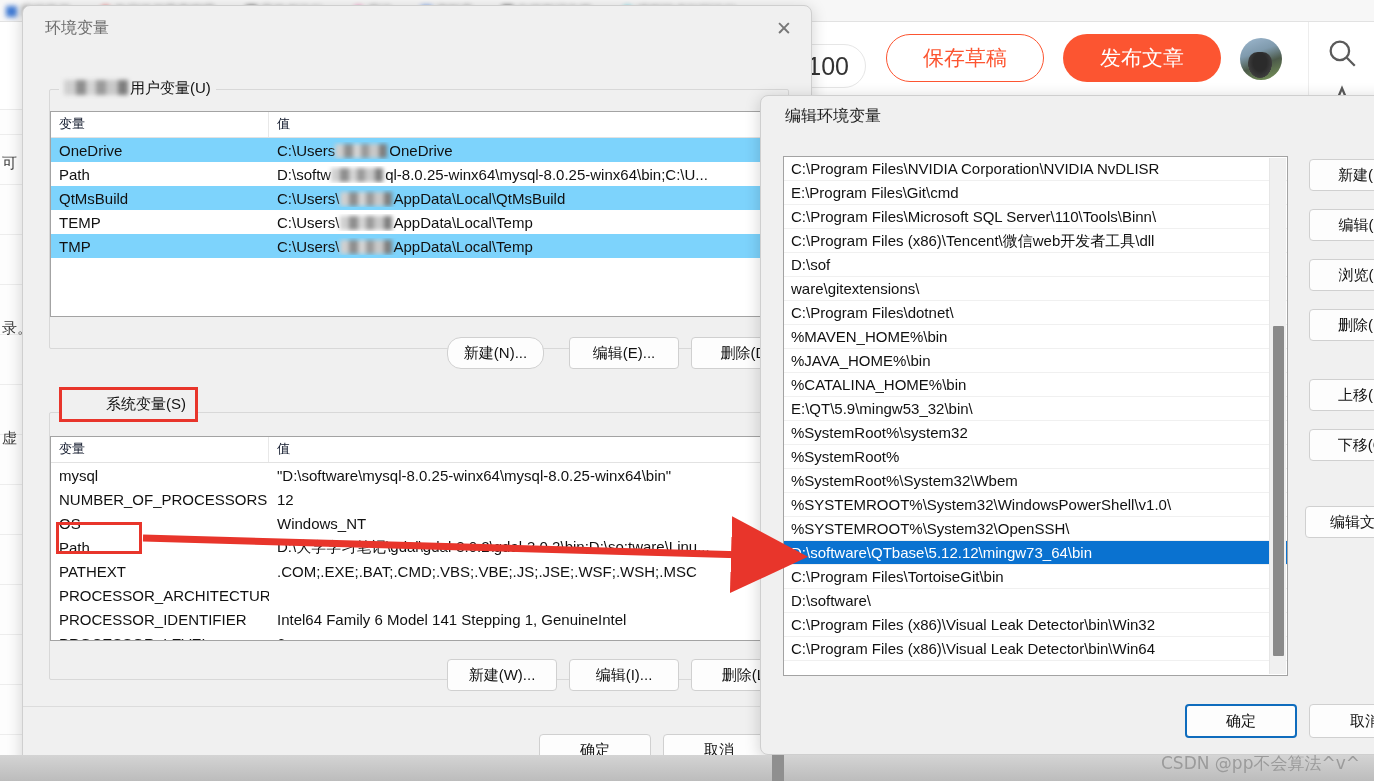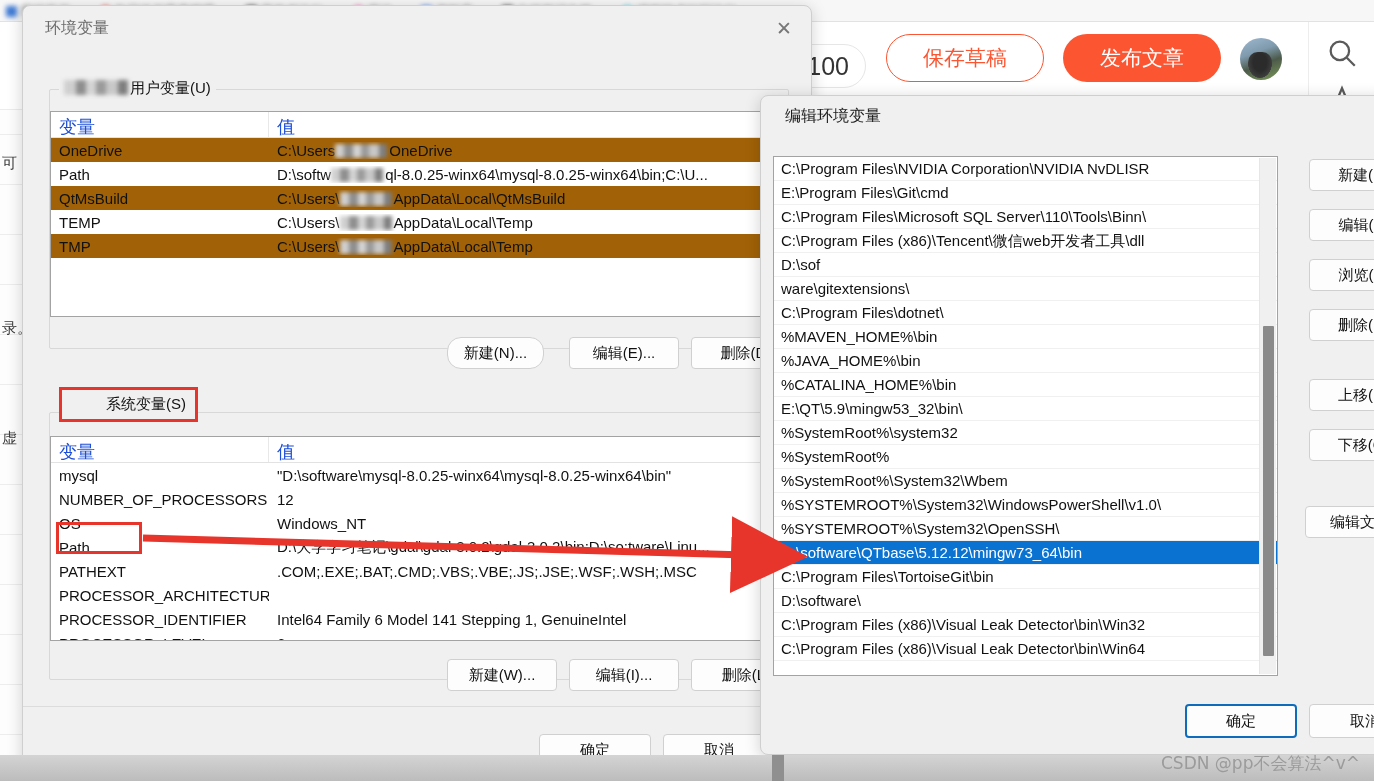--- a/index.html
+++ b/index.html
@@ -157,32 +157,32 @@
     border: 1px solid #a3a3a3;
     overflow: hidden;
   }
   .lv-head {
     display: flex;
     height: 26px;
     border-bottom: 1px solid #e2e2e2;
     background: #fff;
   }
   .lv-head div {
-    font-size: 18px; color: #1d4ed8;
+    font-size: 13px; color: #0f172a;
     padding: 3px 0 0 8px;
     border-right: 1px solid #e8e8e8;
     overflow: hidden; white-space: nowrap;
   }
   .lv-row {
     display: flex;
     height: 24px;
     align-items: center;
     font-size: 15px; color: #111;
   }
-  .lv-row.alt { background: #a16207; }
+  .lv-row.alt { background: #7dd3fc; }
   .lv-row .c0, .lv-row .c1 {
     padding-left: 8px;
     white-space: nowrap; overflow: hidden; text-overflow: clip;
   }
 
   .ubtn {
     position: absolute;
     height: 32px;
     background: #fdfdfd;
     border: 1px solid #d0d0d0;
@@ -431,21 +431,21 @@
     <div class="sep-line" style="left:0; top:700px; width:790px;"></div>
 
     <div class="ubtn" style="left:516px; top:728px; width:112px;">确定</div>
     <div class="ubtn" style="left:640px; top:728px; width:112px;">取消</div>
   </div>
 
   <div class="dlg" style="left:760px; top:95px; width:640px; height:660px;">
 
     <div class="dlg-title" style="left:24px; top:10px; color:#1a1a1a;">编辑环境变量</div>
 
-    <div class="elist" style="left:12px; top:60px; width:505px; height:520px;">
+    <div class="elist" style="left:22px; top:60px; width:505px; height:520px;">
       <div id="edit-rows">
           <div class="elist-row">C:\Program Files\NVIDIA Corporation\NVIDIA NvDLISR</div>
           <div class="elist-row">E:\Program Files\Git\cmd</div>
           <div class="elist-row">C:\Program Files\Microsoft SQL Server\110\Tools\Binn\</div>
           <div class="elist-row">C:\Program Files (x86)\Tencent\微信web开发者工具\dll</div>
           <div class="elist-row">D:\sof</div>
           <div class="elist-row">ware\gitextensions\</div>
           <div class="elist-row">C:\Program Files\dotnet\</div>
           <div class="elist-row">%MAVEN_HOME%\bin</div>
           <div class="elist-row">%JAVA_HOME%\bin</div>

